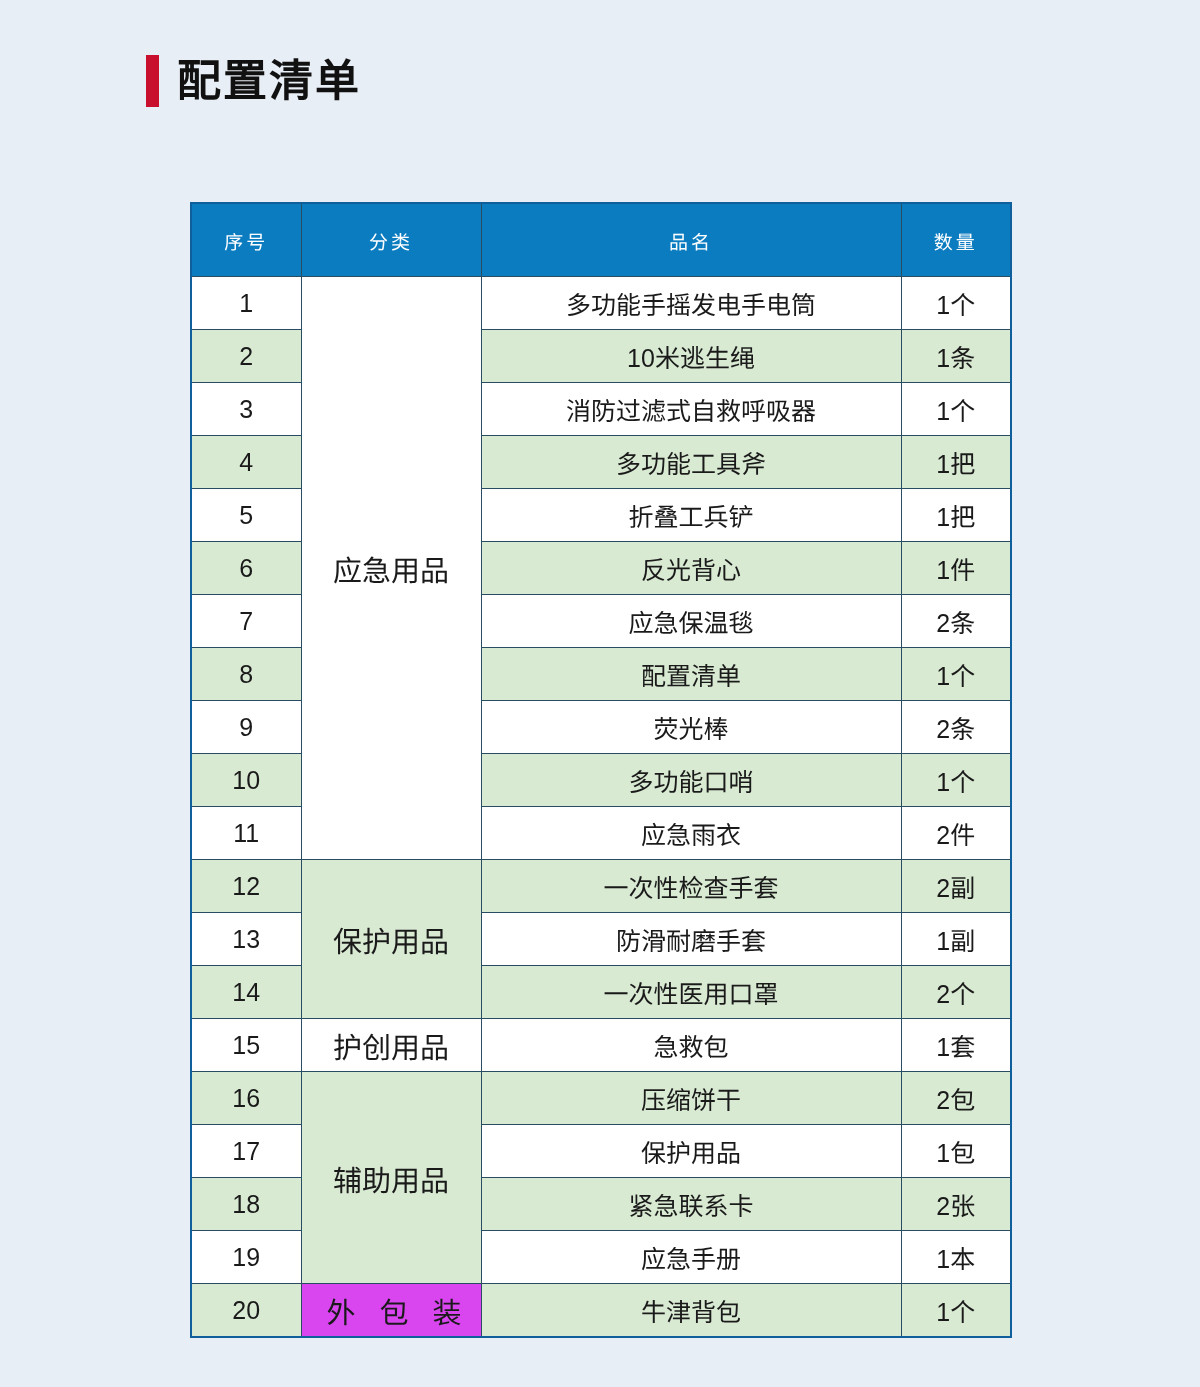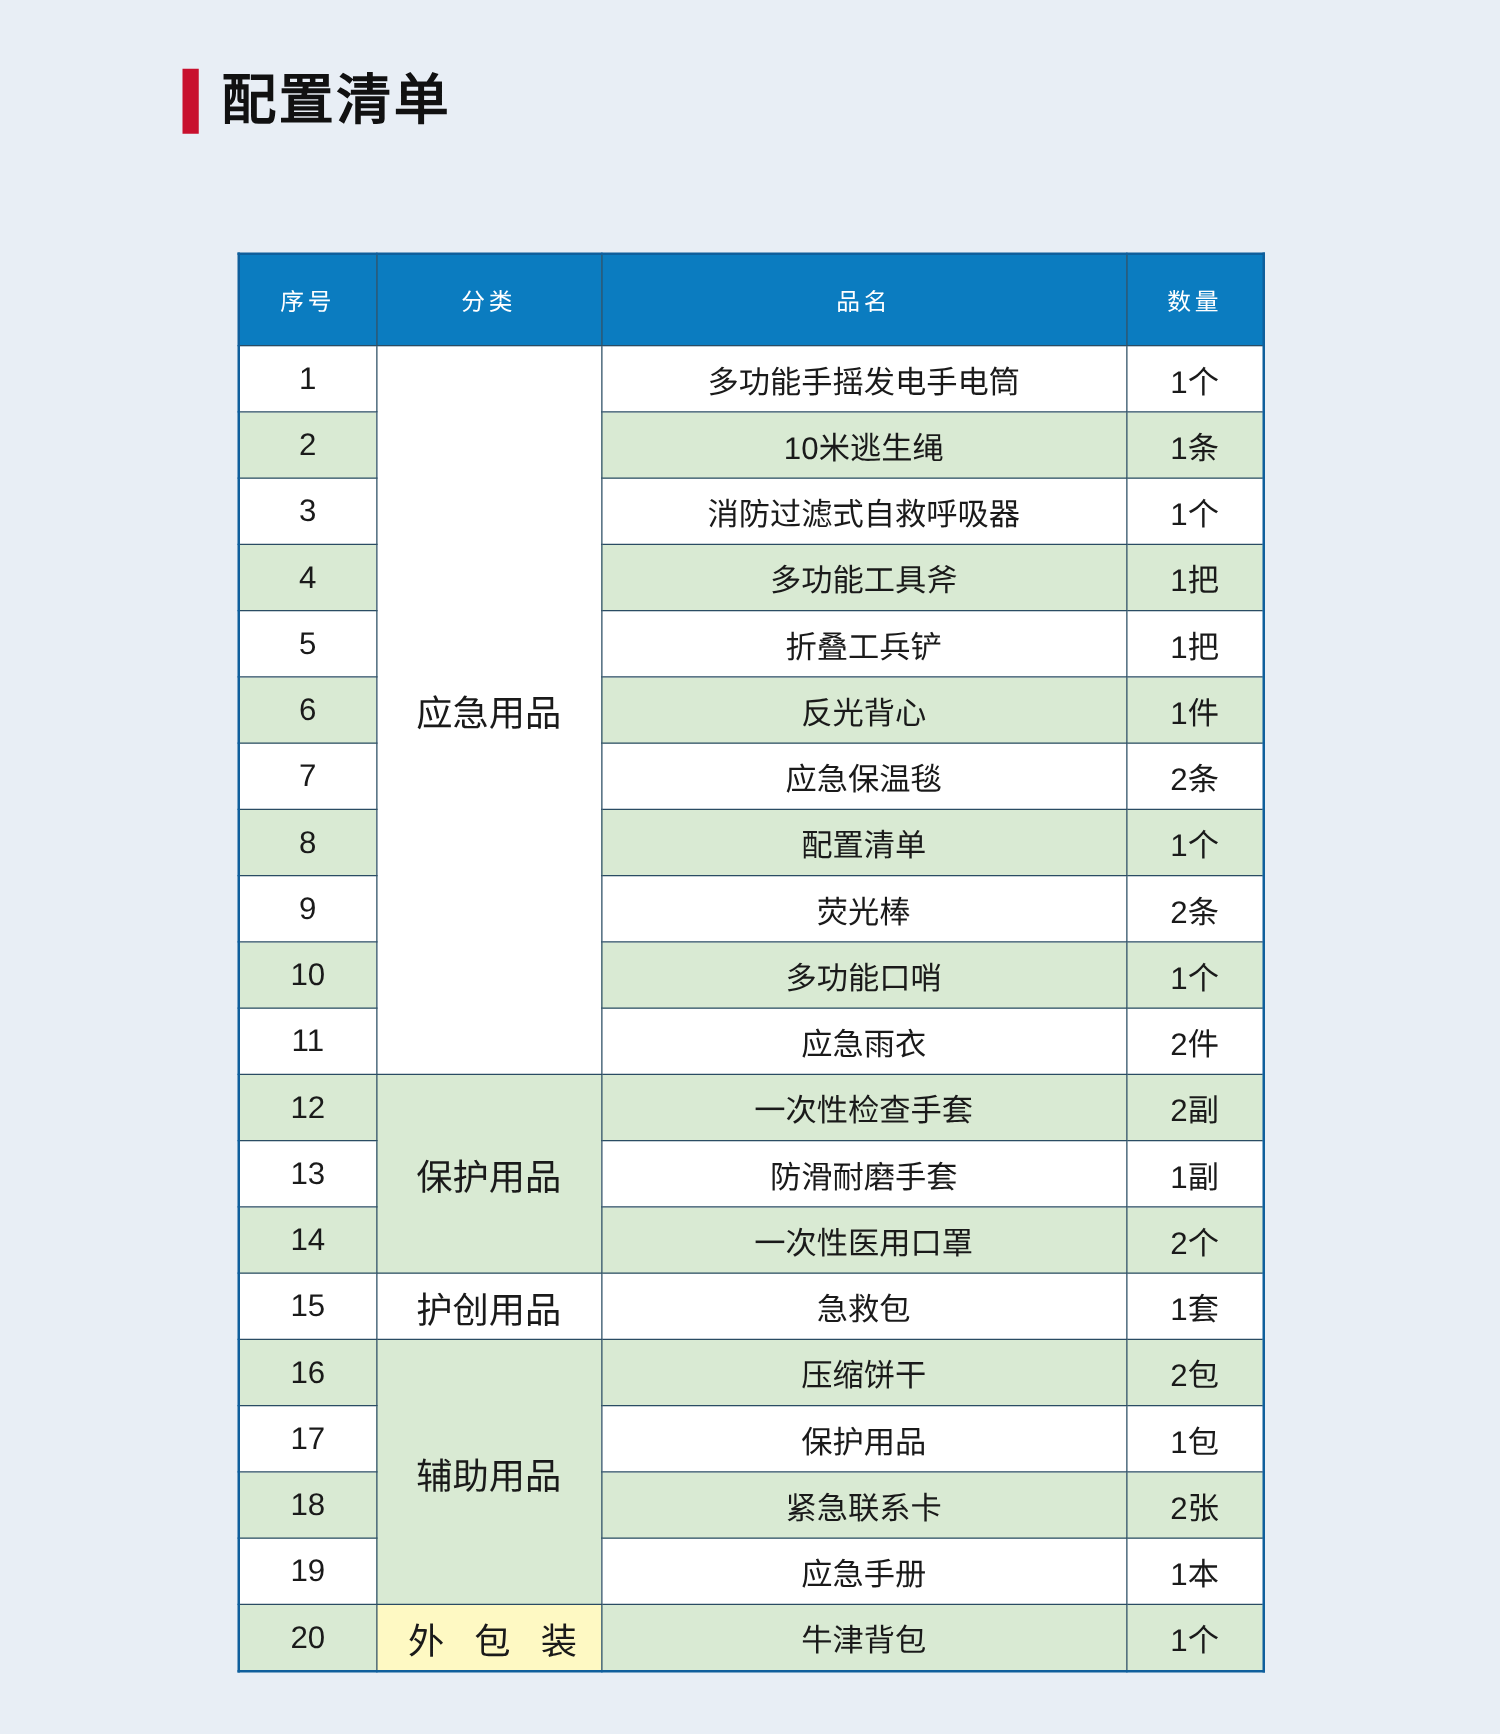--- a/index.html
+++ b/index.html
@@ -84,21 +84,21 @@
   td.c-name {
     width: 420px;
     text-align: left;
     padding-left: 20px;
   }
   td.c-qty { width: 110px; margin-top: 40px; }
   td.cat-cell {
     background: #ffffff;
     font-size: 29px;
   }
-  td.cat-cell.cat-green { background: #fef9c3; padding-left: 14px; }
+  td.cat-cell.cat-green { background: #d946ef; padding-left: 14px; }
   td.spaced { letter-spacing: 8px; padding-left: 8px; }
   
   col.col-idx { width: 110px; }
   col.col-cat { width: 180px; }
   col.col-name { width: 420px; }
   col.col-qty { width: 110px; }
 </style>
 </head>
 <body>
 

